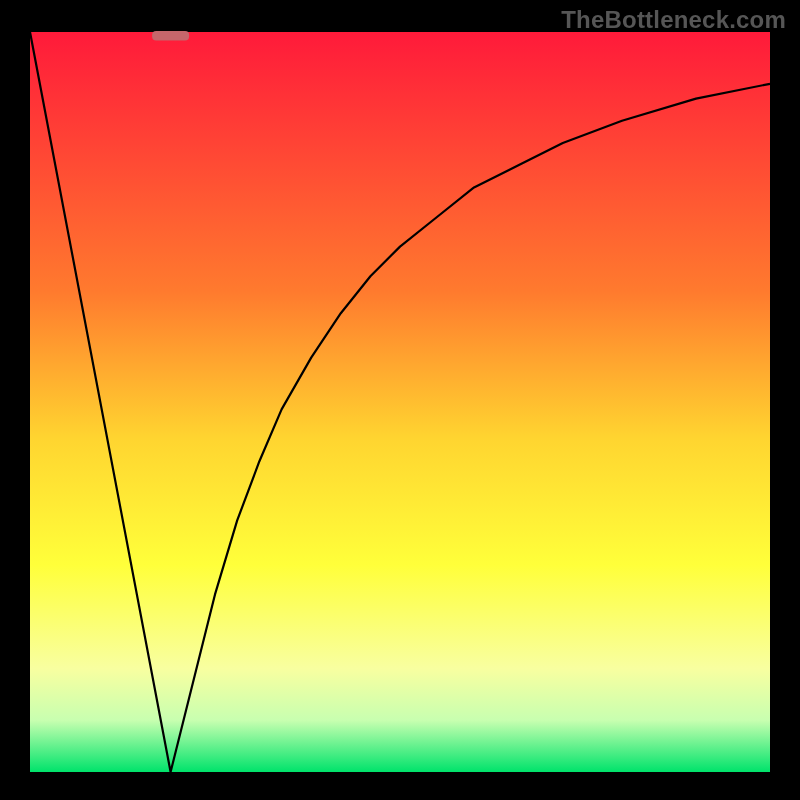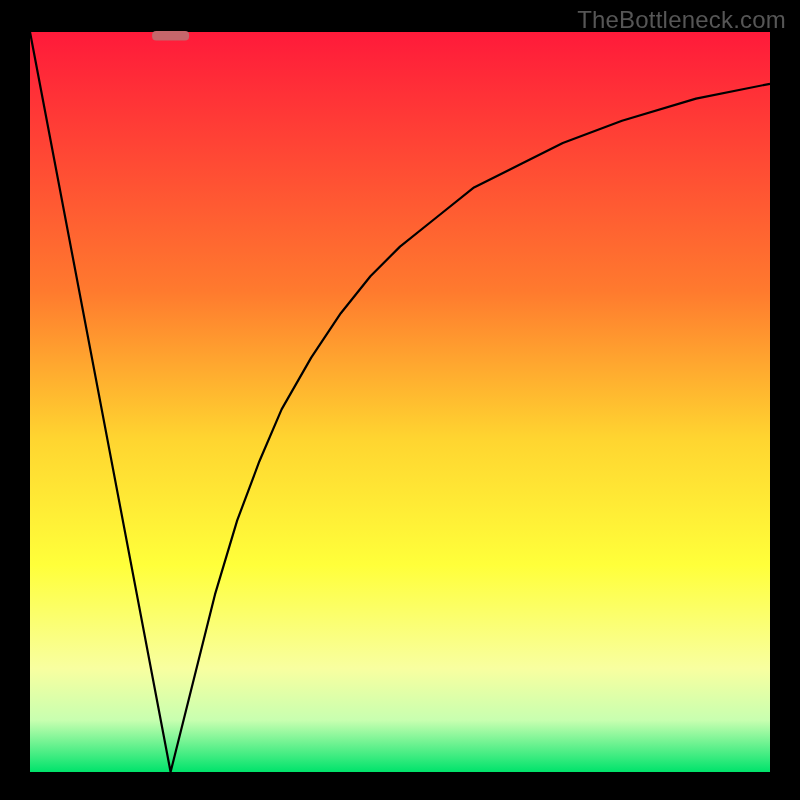--- a/index.html
+++ b/index.html
@@ -17,21 +17,21 @@
     width: 800px;
     height: 800px;
     background: #000;
   }
   .watermark {
     position: absolute;
     top: 6px;
     right: 14px;
     font-family: Arial, Helvetica, sans-serif;
     font-size: 24px;
-    font-weight: 400;
+    font-weight: 700;
     color: #565656;
     letter-spacing: 0.2px;
   }
   svg {
     position: absolute;
     left: 0;
     top: 0;
   }
 </style>
 </head>

